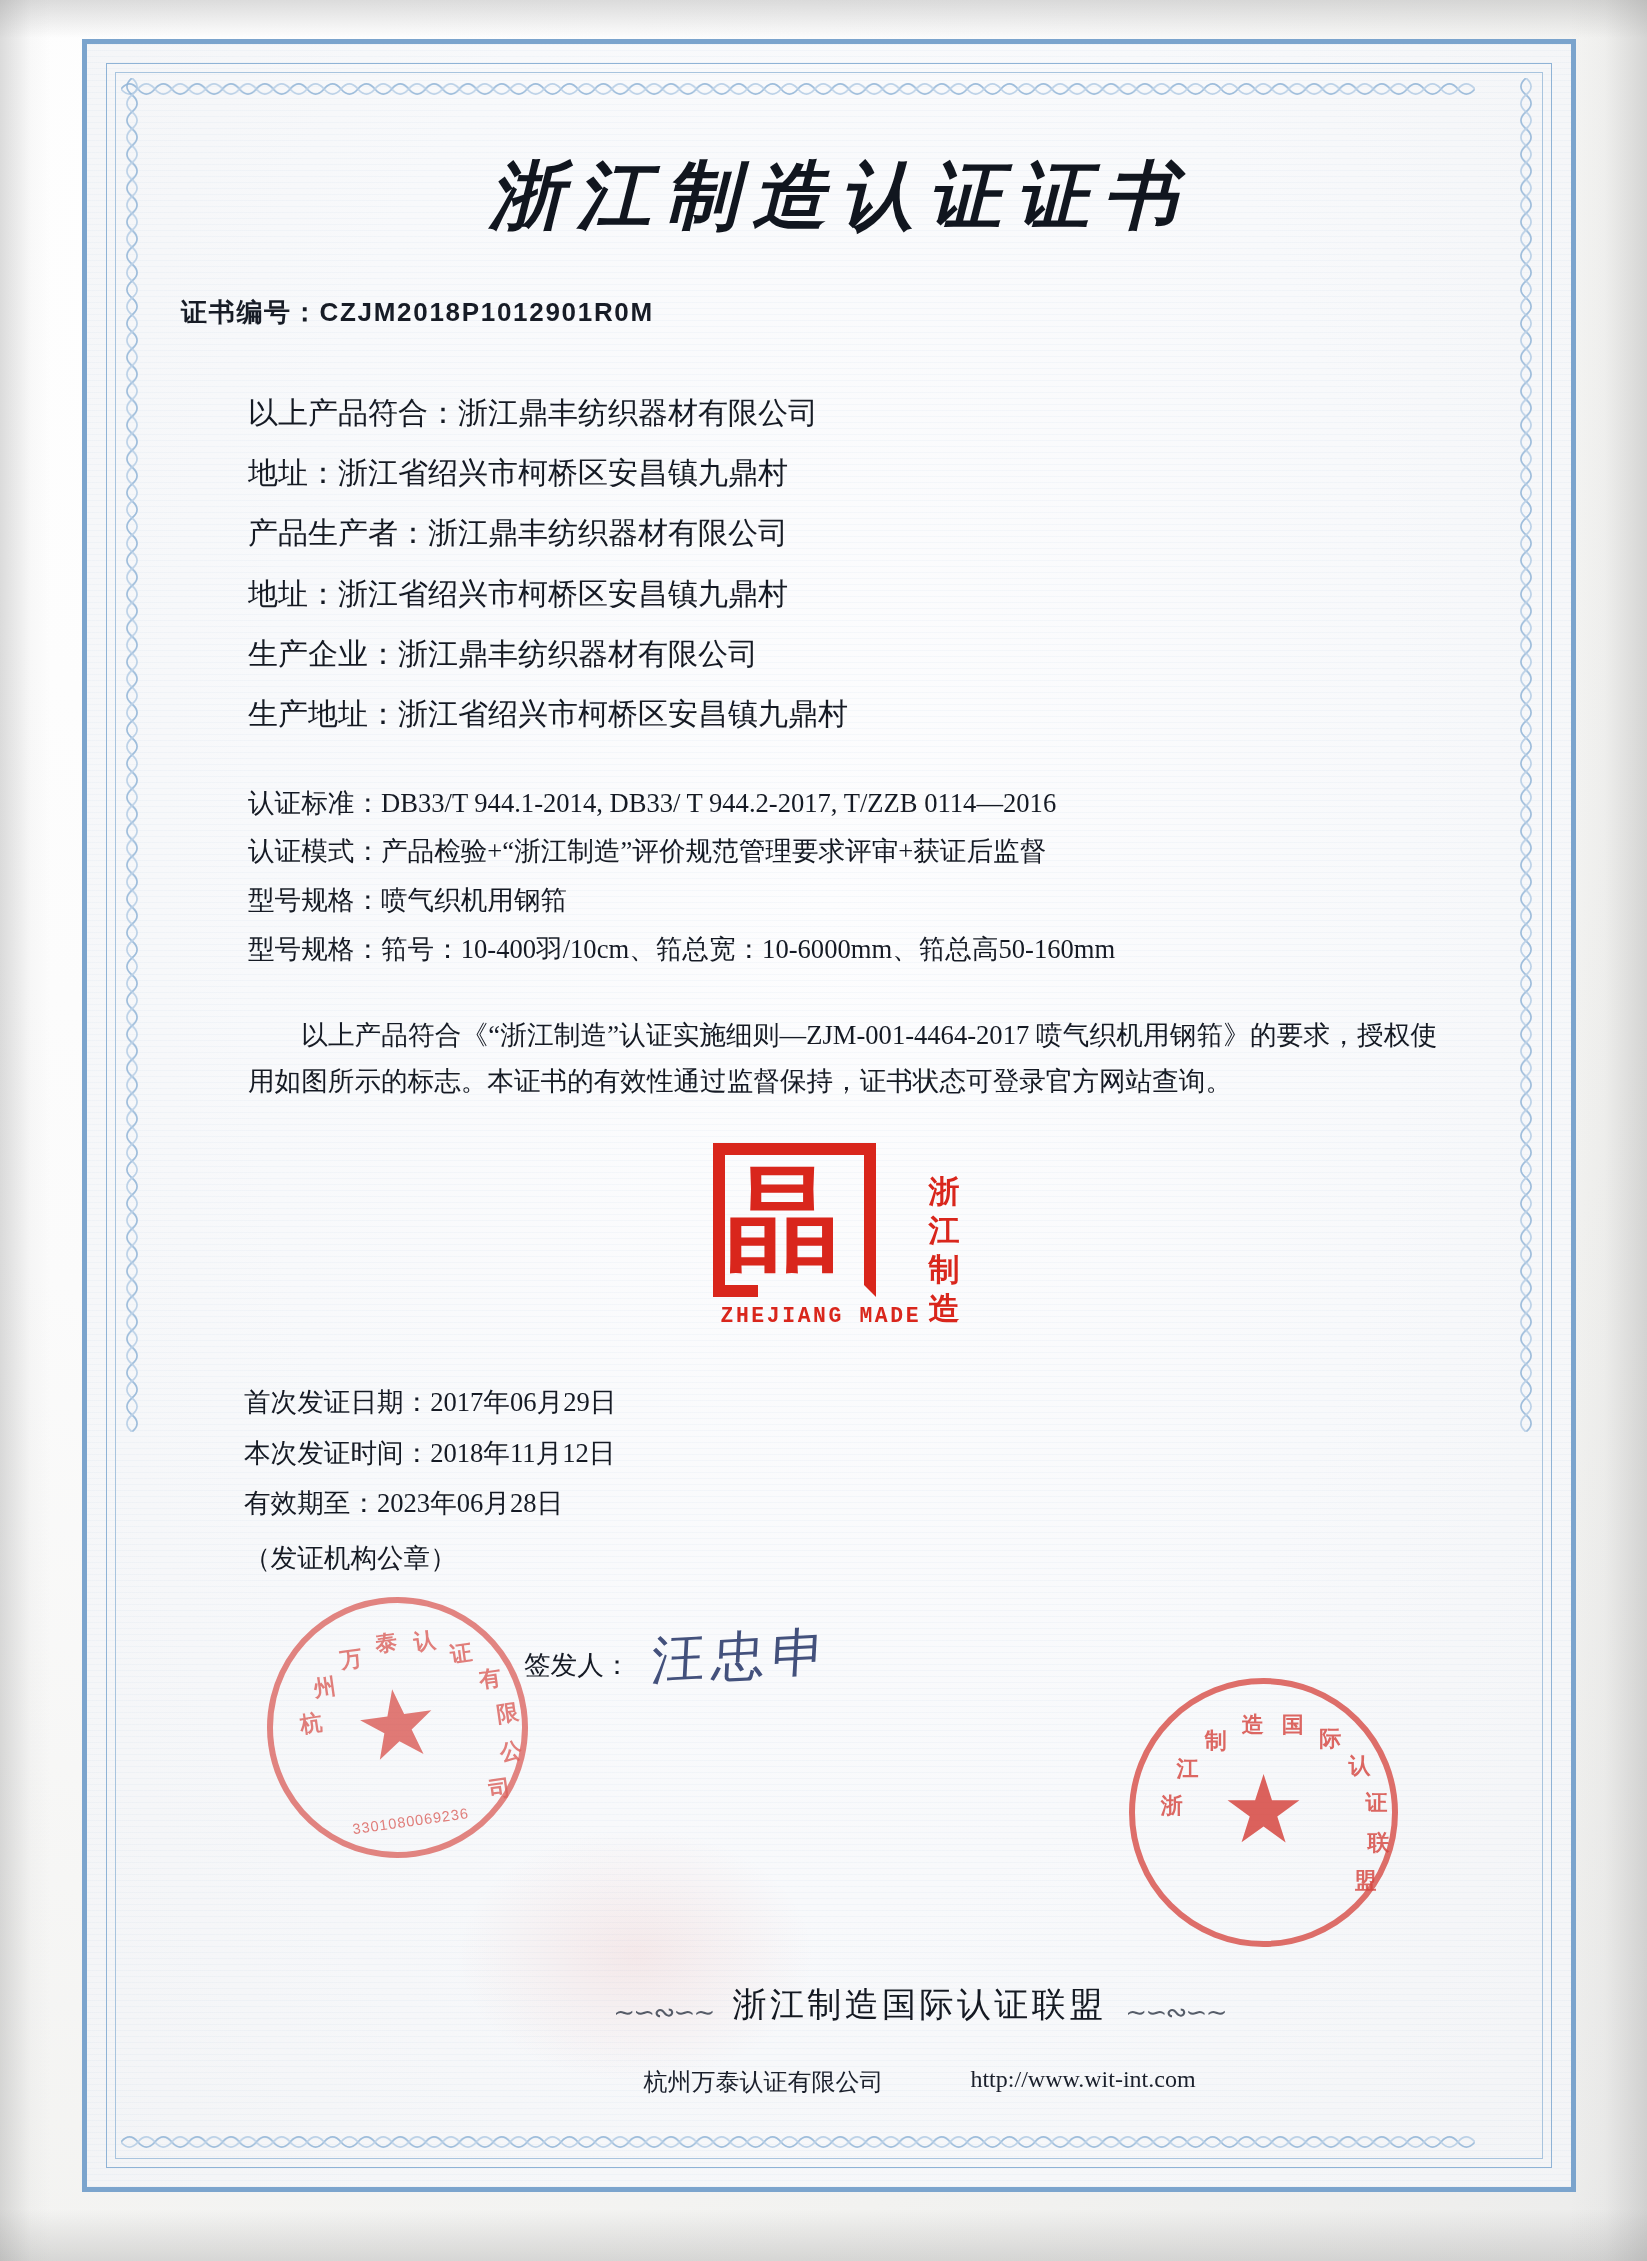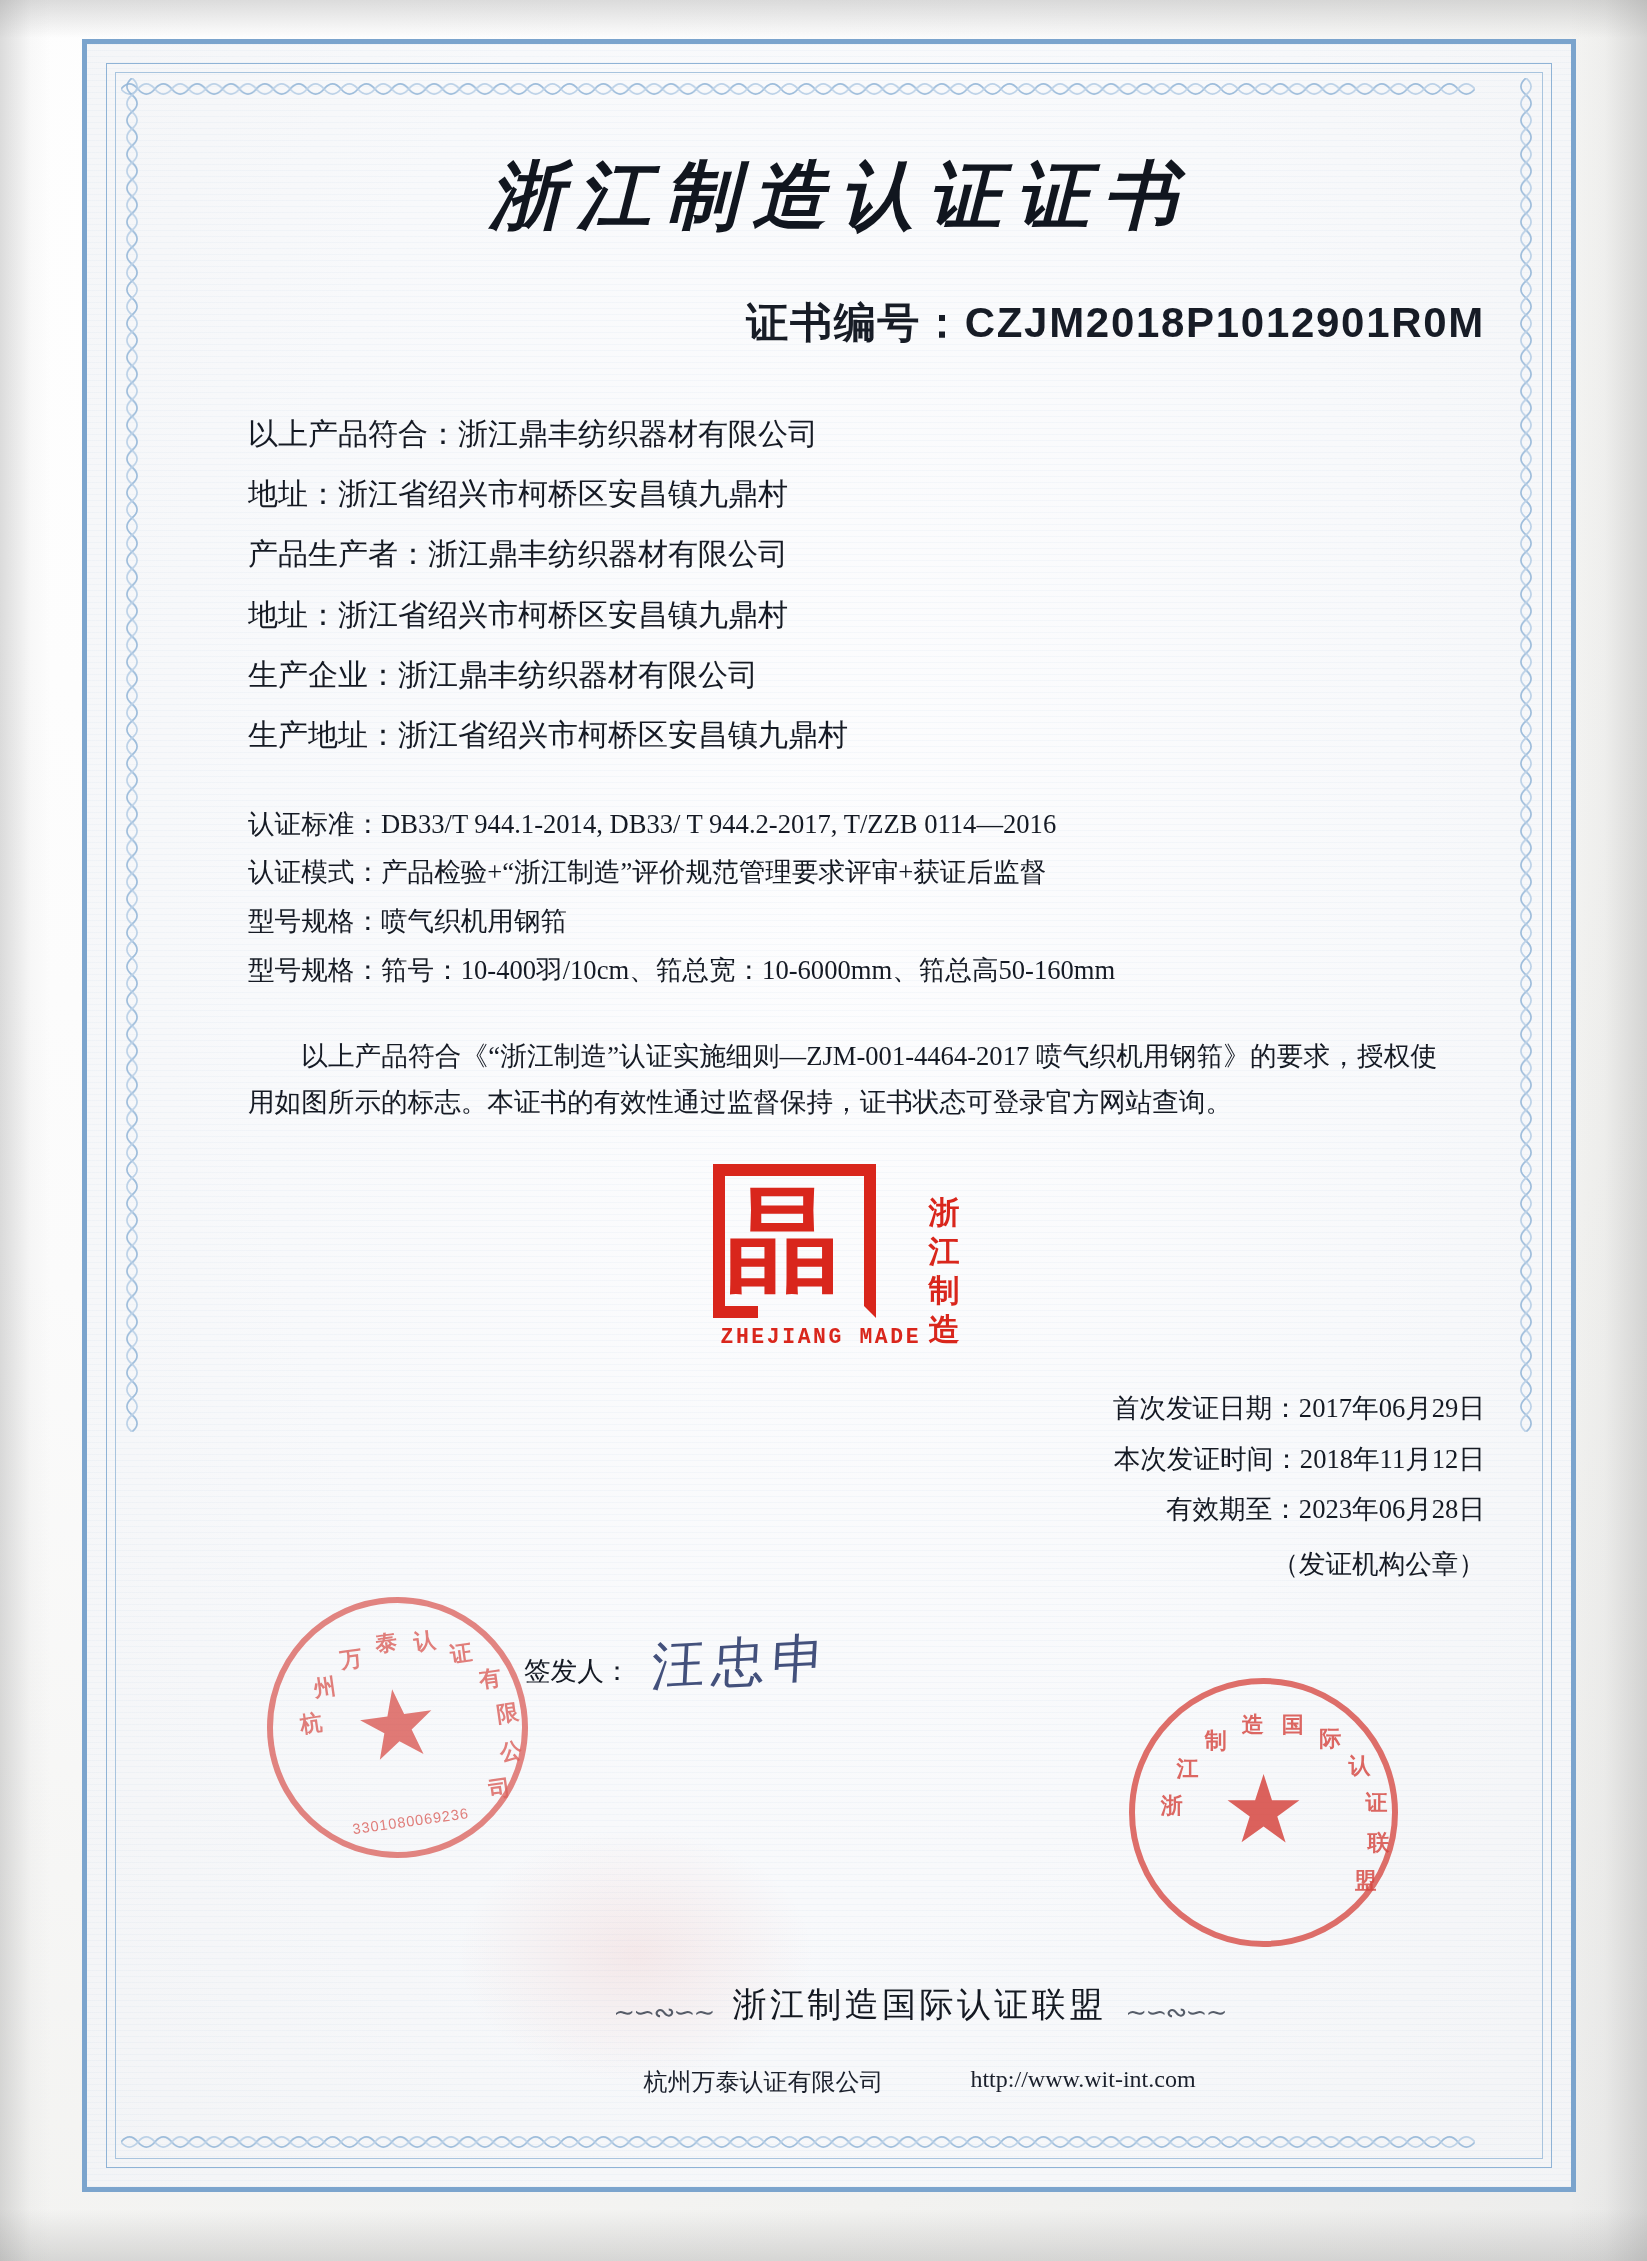--- a/index.html
+++ b/index.html
@@ -109,22 +109,22 @@
     letter-spacing: 13.7px;
     font-weight: 700;
     color: #11161f;
     font-family: "DejaVu Serif", "Liberation Serif", serif;
     margin: 0 0 5.1px 0;
     text-indent: 13.7px;
     font-style: italic;
   }
 
   .cert-no {
-    text-align: right;
-    font-size: 42px;
+    text-align: left;
+    font-size: 26px;
     letter-spacing: 1.7px;
     color: #171c26;
     margin: 48px 0 0 0;
     font-family: "Liberation Sans", sans-serif;
     font-weight: 600;
   }
 
   .party-block {
     margin-top: 60px;
     padding-left: 67px;
@@ -213,25 +213,24 @@
     top: 168px;
     font-size: 21.4px;
     letter-spacing: 2.6px;
     color: #d9261c;
     font-weight: 700;
     font-family: Liberation Mono, monospace;
   }
 
   
   .dates {
-    margin-top: 16px;
+    margin-top: 31px;
     padding-left: 63px;
     position: relative;
     z-index: 3;
-    text-align: right;
   }
   .date-line {
     font-size: 26.6px;
     line-height: 1.58;
     margin-bottom: 8.6px;
     color: #151a24;
     white-space: nowrap;
   }
   .seal-note {
     margin-top: 15.4px;

